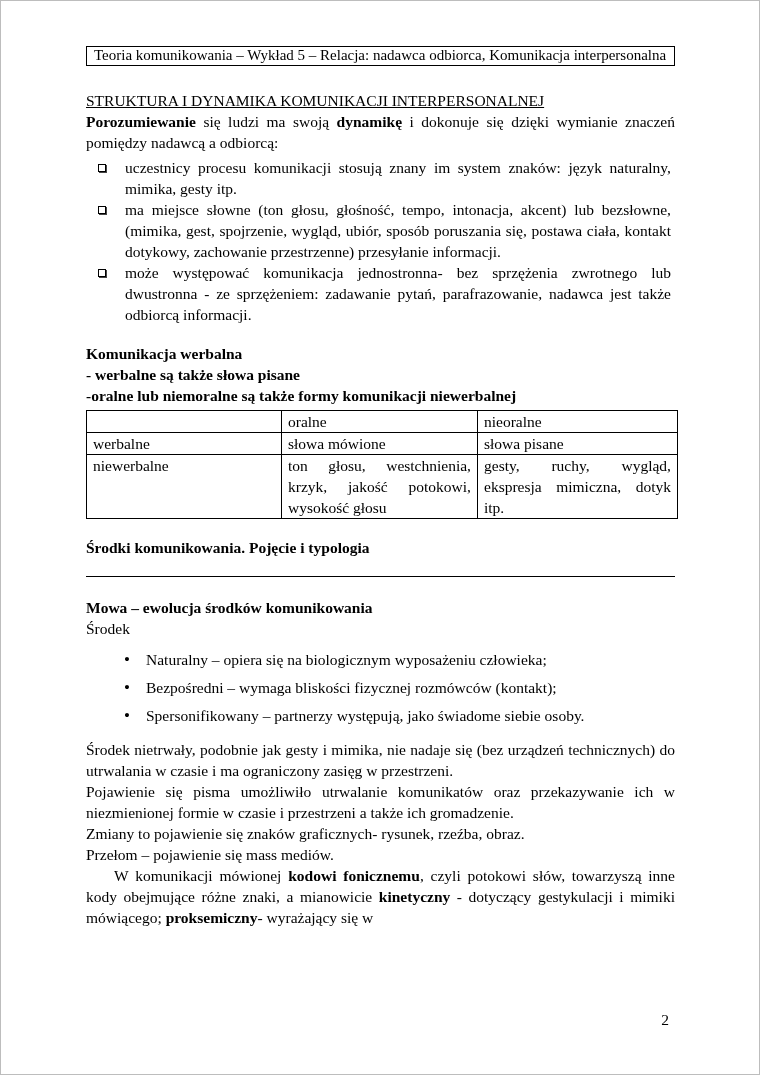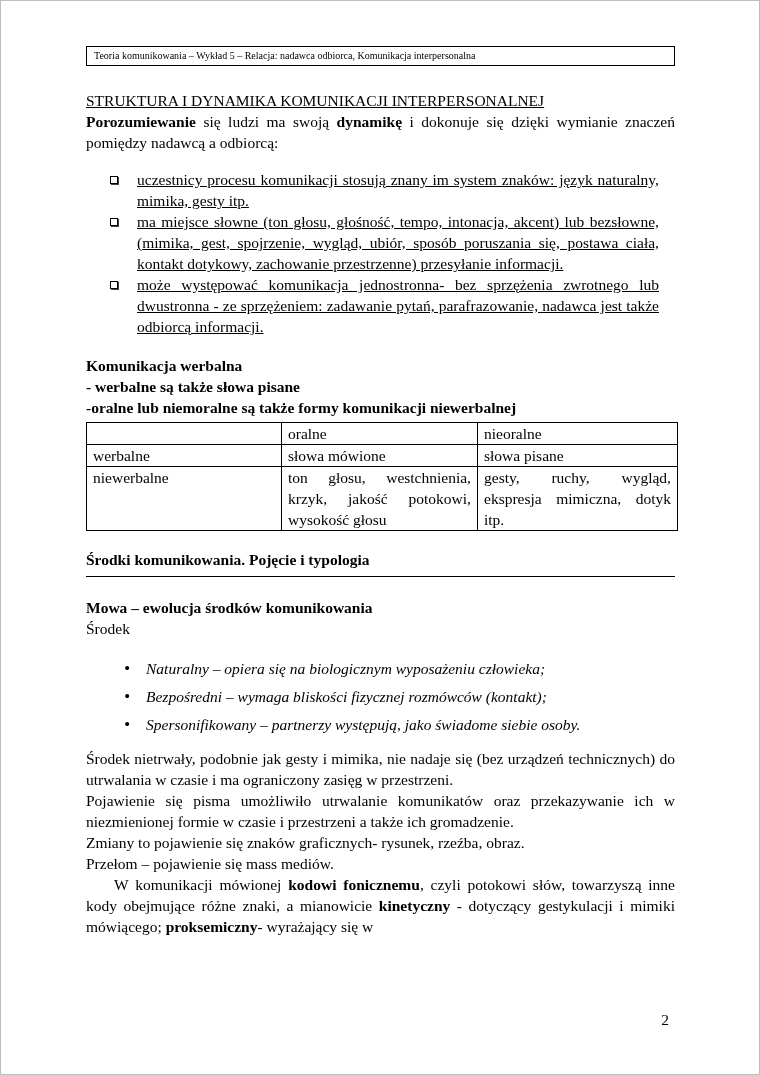--- a/index.html
+++ b/index.html
@@ -13,30 +13,30 @@
     border: 1px solid #bdbdbd;
     padding: 45px 84px 0 85px;
     font-family: "Liberation Serif", "DejaVu Serif", serif;
     font-size: 15.5px;
     line-height: 21px;
     color: #000;
   }
   .header-box {
     border: 1px solid #000;
     padding: 1px 7px 2px 7px;
-    font-size: 10px;
+    font-size: 15px;
     line-height: 15px;
   }
   .doc-title {
     margin-top: 24px;
     font-weight: normal;
     text-decoration: underline;
   }
   .para { text-align: justify; }
-  ul.square { list-style: none; margin: 16px; padding: 0; text-decoration: underline; }
+  ul.square { list-style: none; margin: 4px; padding: 0; }
   ul.square li {
     position: relative;
     padding-left: 35px;
     text-align: justify;
   }
   ul.square li::before {
     content: "";
     position: absolute;
     left: 8px; top: 7px;
     width: 6px; height: 6px;
@@ -55,25 +55,25 @@
     border: 1px solid #000;
     padding: 0 6px;
     vertical-align: top;
     line-height: 21px;
   }
   td.just { text-align: justify; }
   .section-heading {
     margin-top: 18px;
     font-weight: bold;
     border-bottom: 1px solid #000;
-    padding-bottom: 6px;
+    padding-bottom: 18px;
   }
   .mowa-heading { margin-top: 20px; font-weight: bold; }
   .pre { white-space: pre-wrap; }
-  ul.round { list-style: none; margin: 19px 0 0 0; padding: 0; font-style: italic; }
+  ul.round { list-style: none; margin: 10px 0 0 0; padding: 0; }
   ul.round li {
     position: relative;
     padding-left: 60px;
     margin-top: 7px;
   }
   ul.round li::before {
     content: "\2022";
     position: absolute;
     left: 38px; top: 0;
     font-size: 17px;

